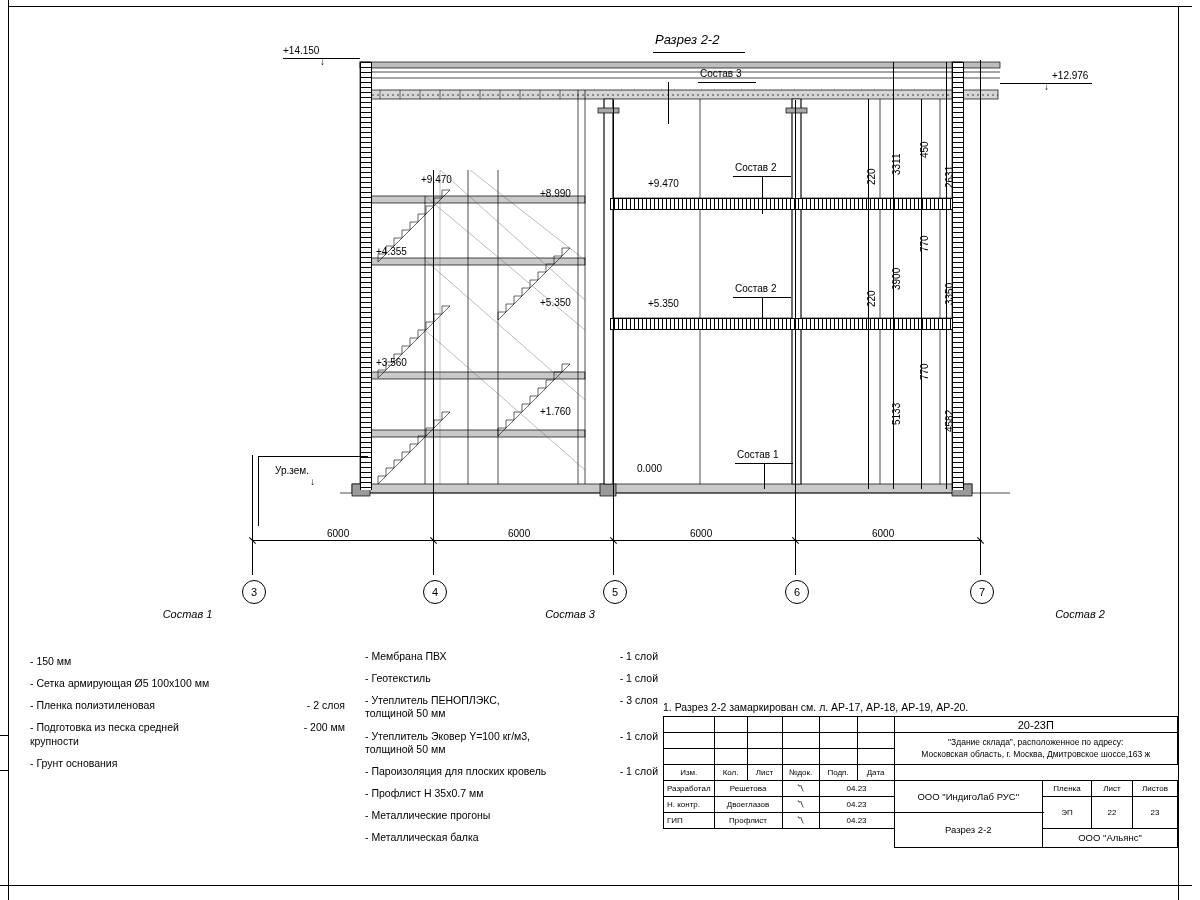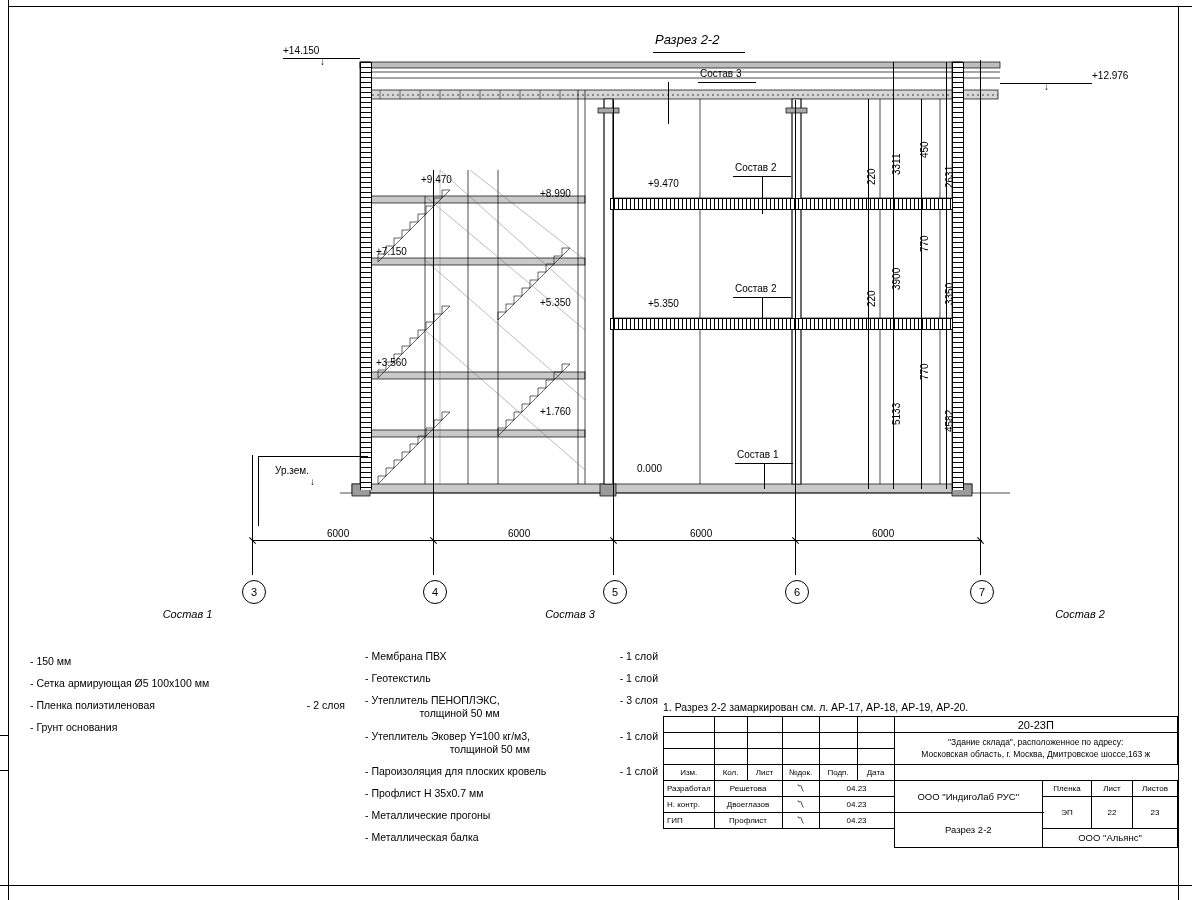--- a/index.html
+++ b/index.html
@@ -142,27 +142,27 @@
 
   <div class="wallcol" style="left:360px;top:62px;width:10px;height:428px;"></div>
   <div class="wallcol" style="left:952px;top:62px;width:10px;height:428px;"></div>
   <div class="hatchbar" style="left:610px;top:198px;width:342px;height:10px;"></div>
   <div class="hatchbar" style="left:610px;top:318px;width:342px;height:10px;"></div>
 
   <div class="txt" style="left:283px;top:45px;">+14.150</div>
   <div class="txt" style="left:320px;top:56px;">↓</div>
   <div class="ln" style="left:283px;top:58px;width:77px;height:1px;"></div>
 
-  <div class="txt" style="left:1052px;top:70px;margin-left:40px;">+12.976</div>
+  <div class="txt" style="left:1052px;top:70px;">+12.976</div>
   <div class="txt" style="left:1044px;top:81px;">↓</div>
   <div class="ln" style="left:1000px;top:83px;width:92px;height:1px;"></div>
 
   <div class="txt" style="left:421px;top:174px;">+9.470</div>
   <div class="txt" style="left:540px;top:188px;">+8.990</div>
-  <div class="txt" style="left:376px;top:246px;">+7.150</div>
+  <div class="txt" style="left:376px;top:246px;">+4.355</div>
   <div class="txt" style="left:540px;top:297px;">+5.350</div>
   <div class="txt" style="left:376px;top:357px;">+3.560</div>
   <div class="txt" style="left:540px;top:406px;">+1.760</div>
 
   <div class="txt" style="left:648px;top:178px;">+9.470</div>
   <div class="txt" style="left:648px;top:298px;">+5.350</div>
   <div class="txt" style="left:637px;top:463px;text-align:right;">0.000</div>
 
   <div class="txt" style="left:275px;top:465px;">Ур.зем.</div>
   <div class="txt" style="left:310px;top:476px;">↓</div>
@@ -235,29 +235,34 @@
       </div>
     <div class="legrow">
         <span class="t" style="white-space:pre-line">- Сетка армирующая Ø5 100х100 мм</span>
         <span class="v"></span>
       </div>
     <div class="legrow">
         <span class="t" style="white-space:pre-line">- Пленка полиэтиленовая</span>
         <span class="v">- 2 слоя</span>
       </div>
     <div class="legrow">
+        <span class="t" style="white-space:pre-line">- Подготовка из песка средней
+  крупности</span>
+        <span class="v">- 200 мм</span>
+      </div>
+    <div class="legrow">
         <span class="t" style="white-space:pre-line">- Грунт основания</span>
         <span class="v"></span>
       </div>
   </div>
 
   <div class="abs leg" style="left:365px;top:608px;width:295px;">
     <h4 style="margin-left:115px;">Состав 3</h4>
   </div>
-  <div class="abs" style="left:365px;top:650px;width:293px;text-align:right;">
+  <div class="abs" style="left:365px;top:650px;width:293px;">
     <div class="legrow">
         <span class="t" style="white-space:pre-line">- Мембрана ПВХ</span>
         <span class="v">- 1 слой</span>
       </div>
     <div class="legrow">
         <span class="t" style="white-space:pre-line">- Геотекстиль</span>
         <span class="v">- 1 слой</span>
       </div>
     <div class="legrow">
         <span class="t" style="white-space:pre-line">- Утеплитель ПЕНОПЛЭКС,

